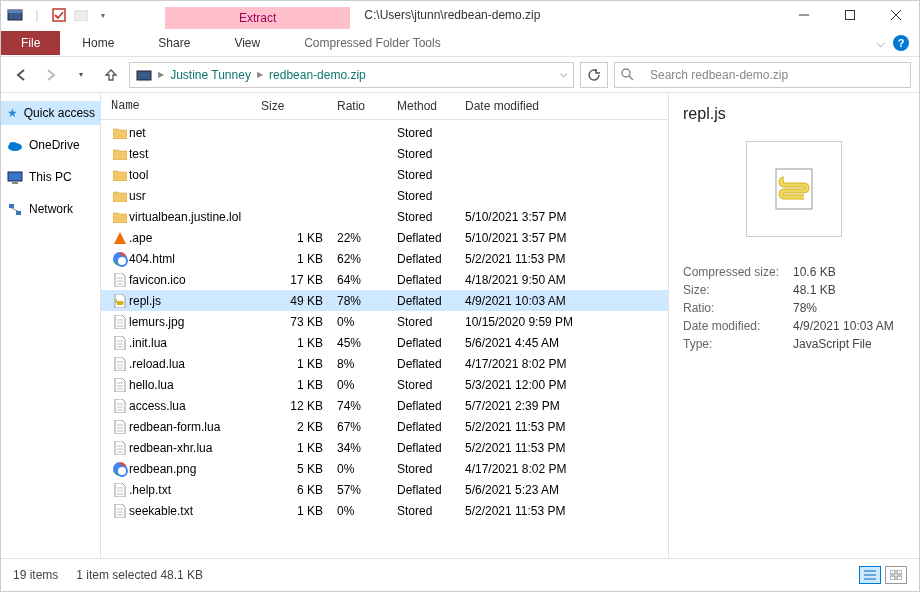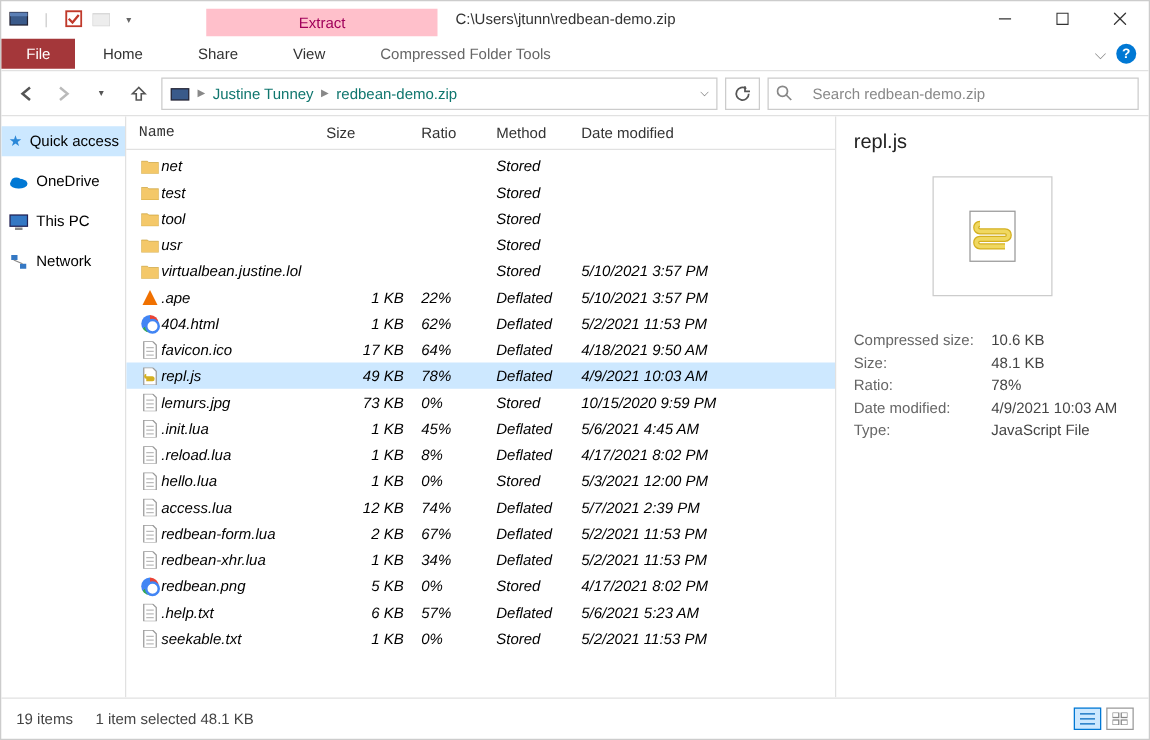--- a/index.html
+++ b/index.html
@@ -34,21 +34,21 @@
 .side-item.active { background:#cce8ff;}
 .side-ico { width:16px; height:16px; display:flex; align-items:center; justify-content:center;}
 .filepane { flex:1; display:flex; flex-direction:column; border-right:1px solid #e1e1e1;}
 .colheads { display:flex; padding:6px 10px; border-bottom:1px solid #e1e1e1; color:#333;}
 .col-name { width:150px;font-family:Liberation Mono, monospace;}
 .col-size { width:76px;}
 .col-ratio { width:60px;}
 .col-method { width:68px;}
 .col-date { width:150px;}
 .filelist { flex:1; overflow:auto; padding-top:2px;}
-.row { display:flex; align-items:center; padding:2px 10px; height:21px;font-style:italic;}
+.row { display:flex; align-items:center; padding:2px 10px; height:21px;}
 .row.selected { background:#cde8ff;}
 .row .ico { width:18px; display:flex; align-items:center; justify-content:center;}
 .row .name { width:132px; white-space:nowrap; overflow:hidden;}
 .row .size { width:76px; text-align:right; padding-right:14px;}
 .row .ratio { width:60px;}
 .row .method { width:68px;}
 .row .date { width:150px;}
 .details { width:250px; padding:12px 14px;}
 .det-title { font-size:16px; color:#222; margin-bottom:18px;}
 .det-preview { width:96px; height:96px; border:1px solid #ccc; margin:10px auto 28px; display:flex; align-items:center; justify-content:center;}

